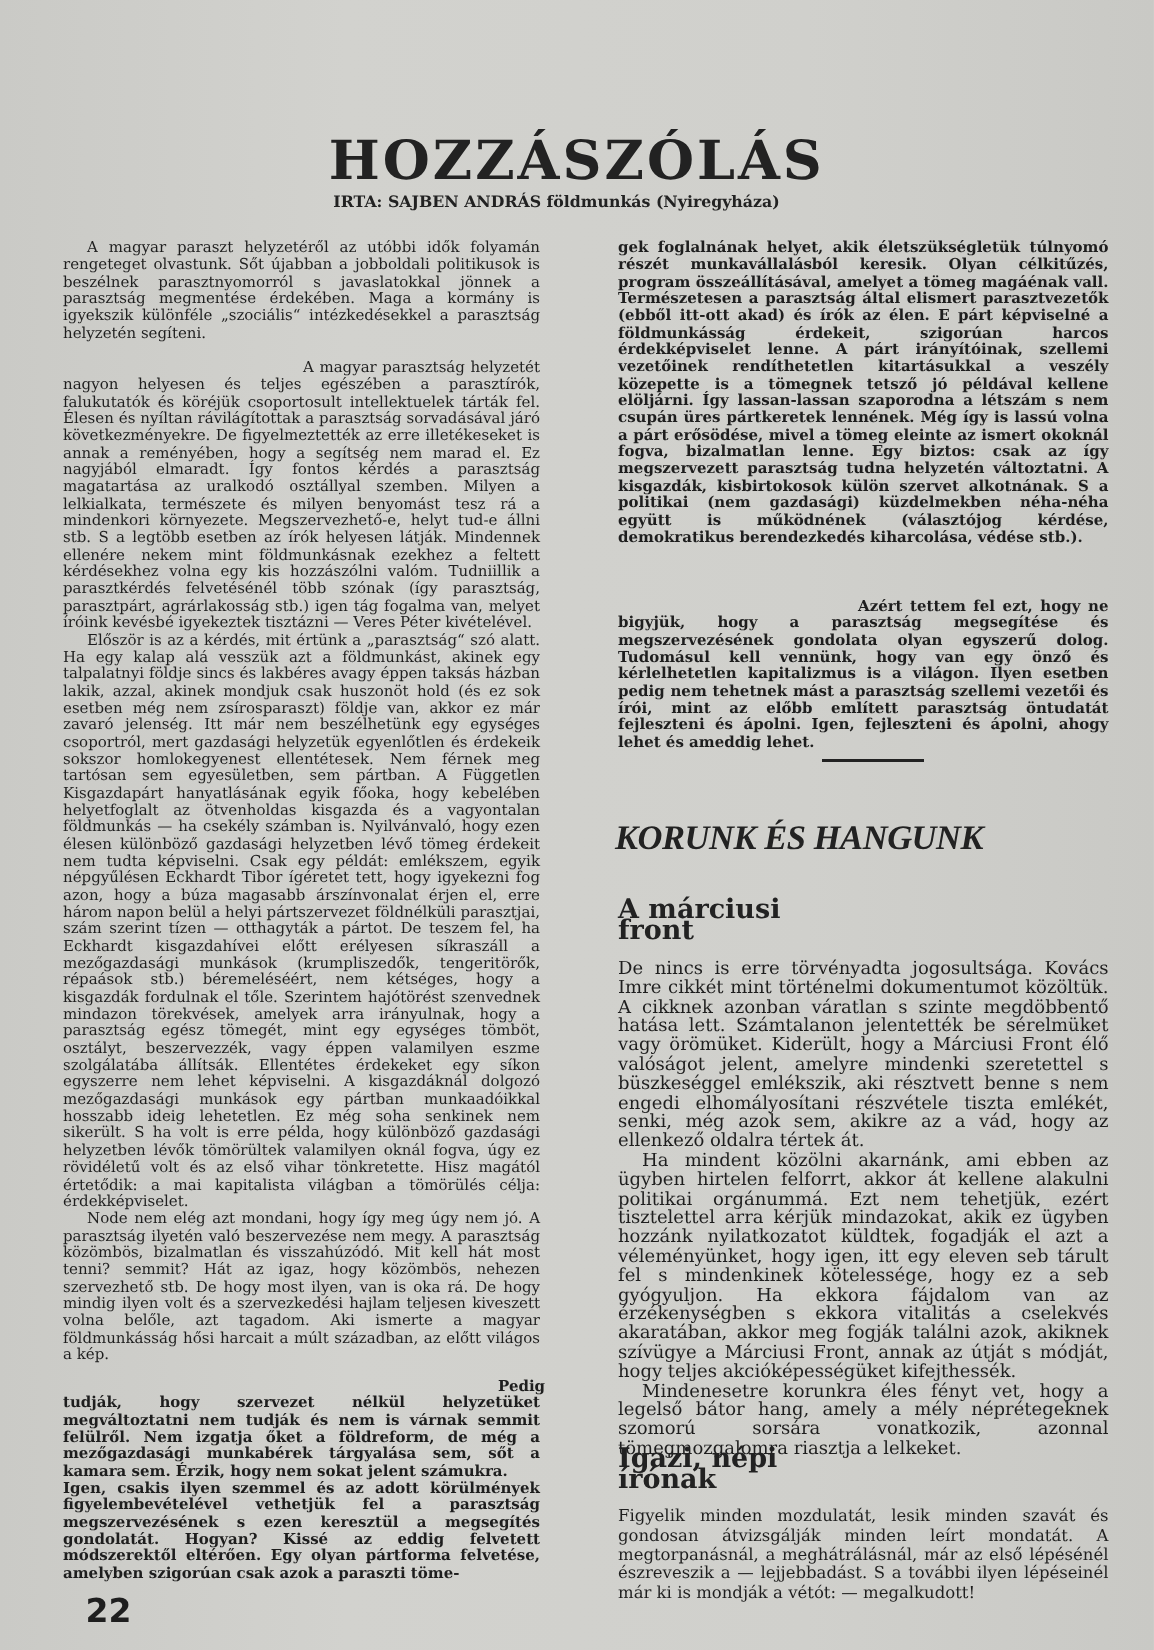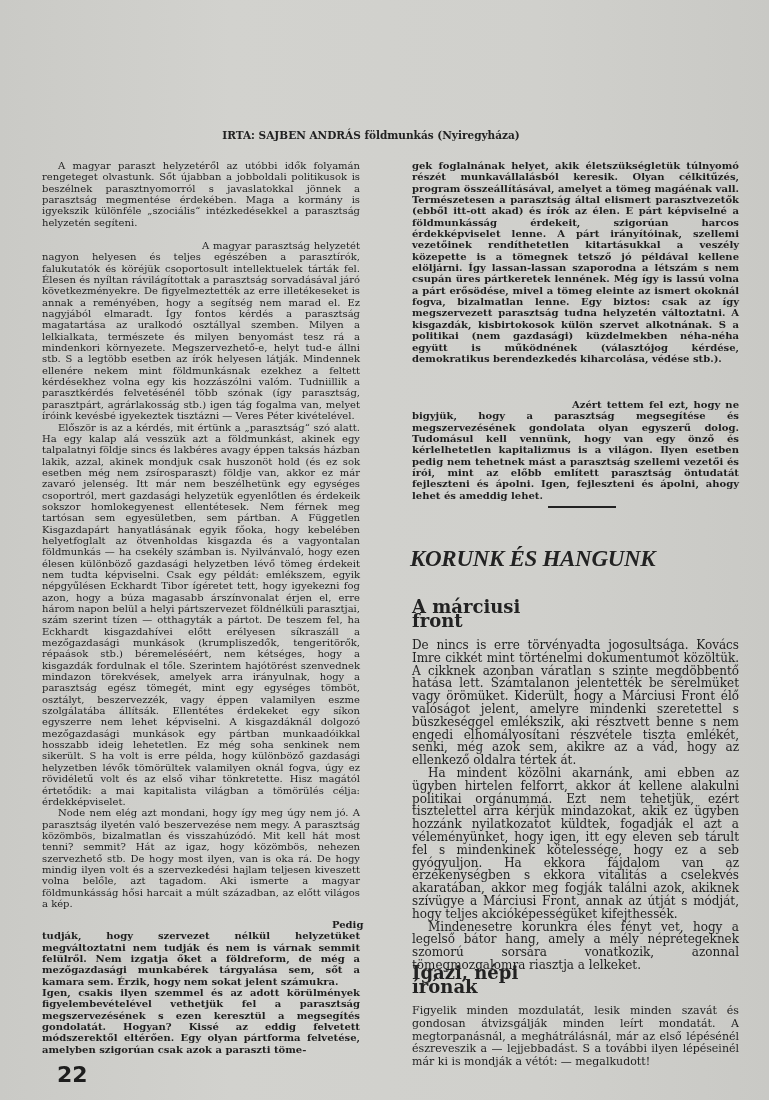--- a/index.html
+++ b/index.html
@@ -35,20 +35,21 @@
     color: #222; letter-spacing: -0.3px; white-space: nowrap; font-style: italic;
   }
   .sub-head { position: absolute; font-family: "DejaVu Serif", serif; font-weight: bold; font-size: 18px; line-height: 14px; color: #222; }
   .page-number { position: absolute; left: 57px; top: 1062px; font-family: "DejaVu Sans", sans-serif; font-weight: bold; font-size: 22px; color: #1e1e1e; }
 </style>
 </head>
 <body>
 
 <div class="page">
 
+  <div class="title">HOZZÁSZÓLÁS</div>
   <div class="byline">IRTA: SAJBEN ANDRÁS földmunkás (Nyiregyháza)</div>
 
   <div class="col left" style="top:160px;">
     <p class="indent">A magyar paraszt helyzetéről az utóbbi idők folyamán rengeteget olvastunk. Sőt újabban a jobboldali politikusok is beszélnek parasztnyomorról s javaslatokkal jönnek a parasztság megmentése érdekében. Maga a kormány is igyekszik különféle „szociális“ intézkedésekkel a parasztság helyzetén segíteni.</p>
   </div>
   <div class="col left" style="top:240px;">
     <p class="bigindent">A magyar parasztság helyzetét nagyon helyesen és teljes egészében a parasztírók, falukutatók és köréjük csoportosult intellektuelek tárták fel. Élesen és nyíltan rávilágítottak a parasztság sorvadásával járó következményekre. De figyelmeztették az erre illetékeseket is annak a reményében, hogy a segítség nem marad el. Ez nagyjából elmaradt. Így fontos kérdés a parasztság magatartása az uralkodó osztállyal szemben. Milyen a lelkialkata, természete és milyen benyomást tesz rá a mindenkori környezete. Megszervezhető-e, helyt tud-e állni stb. S a legtöbb esetben az írók helyesen látják. Mindennek ellenére nekem mint földmunkásnak ezekhez a feltett kérdésekhez volna egy kis hozzászólni valóm. Tudniillik a parasztkérdés felvetésénél több szónak (így parasztság, parasztpárt, agrárlakosság stb.) igen tág fogalma van, melyet íróink kevésbé igyekeztek tisztázni — Veres Péter kivételével.</p>
     <p class="indent">Először is az a kérdés, mit értünk a „parasztság“ szó alatt. Ha egy kalap alá vesszük azt a földmunkást, akinek egy talpalatnyi földje sincs és lakbéres avagy éppen taksás házban lakik, azzal, akinek mondjuk csak huszonöt hold (és ez sok esetben még nem zsírosparaszt) földje van, akkor ez már zavaró jelenség. Itt már nem beszélhetünk egy egységes csoportról, mert gazdasági helyzetük egyenlőtlen és érdekeik sokszor homlokegyenest ellentétesek. Nem férnek meg tartósan sem egyesületben, sem pártban. A Független Kisgazdapárt hanyatlásának egyik főoka, hogy kebelében helyetfoglalt az ötvenholdas kisgazda és a vagyontalan földmunkás — ha csekély számban is. Nyilvánvaló, hogy ezen élesen különböző gazdasági helyzetben lévő tömeg érdekeit nem tudta képviselni. Csak egy példát: emlékszem, egyik népgyűlésen Eckhardt Tibor ígéretet tett, hogy igyekezni fog azon, hogy a búza magasabb árszínvonalat érjen el, erre három napon belül a helyi pártszervezet földnélküli parasztjai, szám szerint tízen — otthagyták a pártot. De teszem fel, ha Eckhardt kisgazdahívei előtt erélyesen síkraszáll a mezőgazdasági munkások (krumpliszedők, tengeritörők, répaások stb.) béremeléséért, nem kétséges, hogy a kisgazdák fordulnak el tőle. Szerintem hajótörést szenvednek mindazon törekvések, amelyek arra irányulnak, hogy a parasztság egész tömegét, mint egy egységes tömböt, osztályt, beszervezzék, vagy éppen valamilyen eszme szolgálatába állítsák. Ellentétes érdekeket egy síkon egyszerre nem lehet képviselni. A kisgazdáknál dolgozó mezőgazdasági munkások egy pártban munkaadóikkal hosszabb ideig lehetetlen. Ez még soha senkinek nem sikerült. S ha volt is erre példa, hogy különböző gazdasági helyzetben lévők tömörültek valamilyen oknál fogva, úgy ez rövidéletű volt és az első vihar tönkretette. Hisz magától értetődik: a mai kapitalista világban a tömörülés célja: érdekképviselet.</p>
     <p class="indent">Node nem elég azt mondani, hogy így meg úgy nem jó. A parasztság ilyetén való beszervezése nem megy. A parasztság közömbös, bizalmatlan és visszahúzódó. Mit kell hát most tenni? semmit? Hát az igaz, hogy közömbös, nehezen szervezhető stb. De hogy most ilyen, van is oka rá. De hogy mindig ilyen volt és a szervezkedési hajlam teljesen kiveszett volna belőle, azt tagadom. Aki ismerte a magyar földmunkásság hősi harcait a múlt században, az előtt világos a kép.</p>
   </div>

